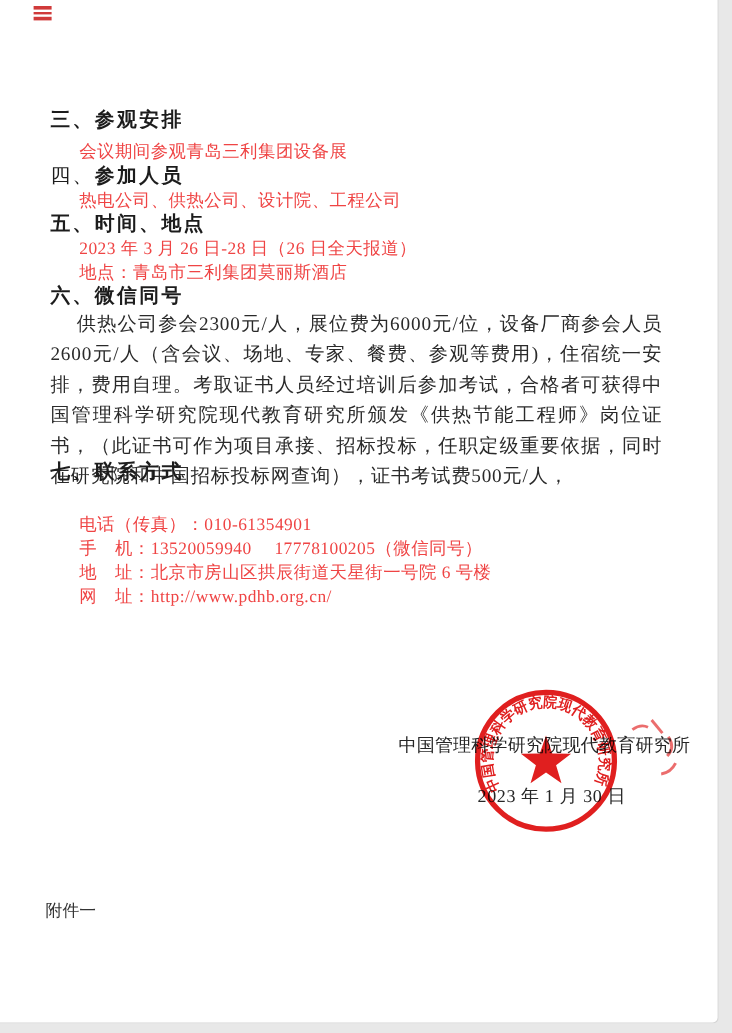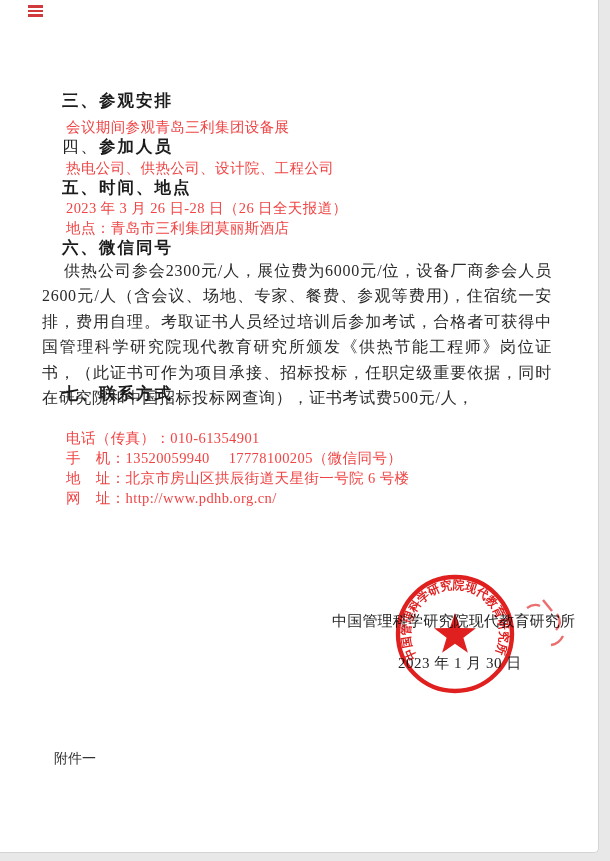--- a/index.html
+++ b/index.html
@@ -13,35 +13,35 @@
     position:absolute; left:0; top:0; width:598px; height:852px;
     background:#ffffff;
     border-right:1px solid #d4d4d4; border-bottom:1px solid #d4d4d4;
     border-bottom-right-radius:5px;
   }
   .red-mark { position:absolute; left:28px; top:5px; width:15px; opacity:.9; }
   .red-mark .bar { height:2.5px; background:#cc2525; margin-bottom:2px; }
   .h {
     position:absolute; left:42px; font-size:16.5px; font-weight:bold;
     font-family:"Liberation Sans","DejaVu Sans",sans-serif;
-    letter-spacing:2px; line-height:17px; white-space:pre; color:#1c1c1c;margin-left:20px;
+    letter-spacing:2px; line-height:17px; white-space:pre; color:#1c1c1c;
   }
   .h .num-regular { font-weight:normal; font-family:"Liberation Serif","DejaVu Serif",serif; }
   .t {
     position:absolute; left:66px; font-size:14.5px; line-height:16px;
     letter-spacing:0.4px; white-space:pre; color:#ef4444;
   }
   .para {
     position:absolute; left:42px; top:258px; width:510px;
     font-size:16px; line-height:25.4px; letter-spacing:0.7px;
     text-align:justify; text-indent:22px; color:#2a2a2a;
   }
   .org { position:absolute; left:332px; top:612px; font-size:15px; letter-spacing:0.2px; white-space:pre; color:#262626; }
   .date { position:absolute; left:398px; top:654px; font-size:15px; letter-spacing:0.5px; white-space:pre; color:#262626;text-align:right; }
-  .attach { position:absolute; left:38px; top:750px; font-size:14px; white-space:pre; color:#333;margin-left:16px; }
+  .attach { position:absolute; left:38px; top:750px; font-size:14px; white-space:pre; color:#333; }
   .seal { position:absolute; left:385px; top:564px; mix-blend-mode:multiply; }
   .seal text { font-family:"Liberation Sans","DejaVu Sans",sans-serif; font-weight:bold; }
 </style>
 </head>
 <body>
 
 <div class="page">
 
   <div class="red-mark">
     <div class="bar"></div>

